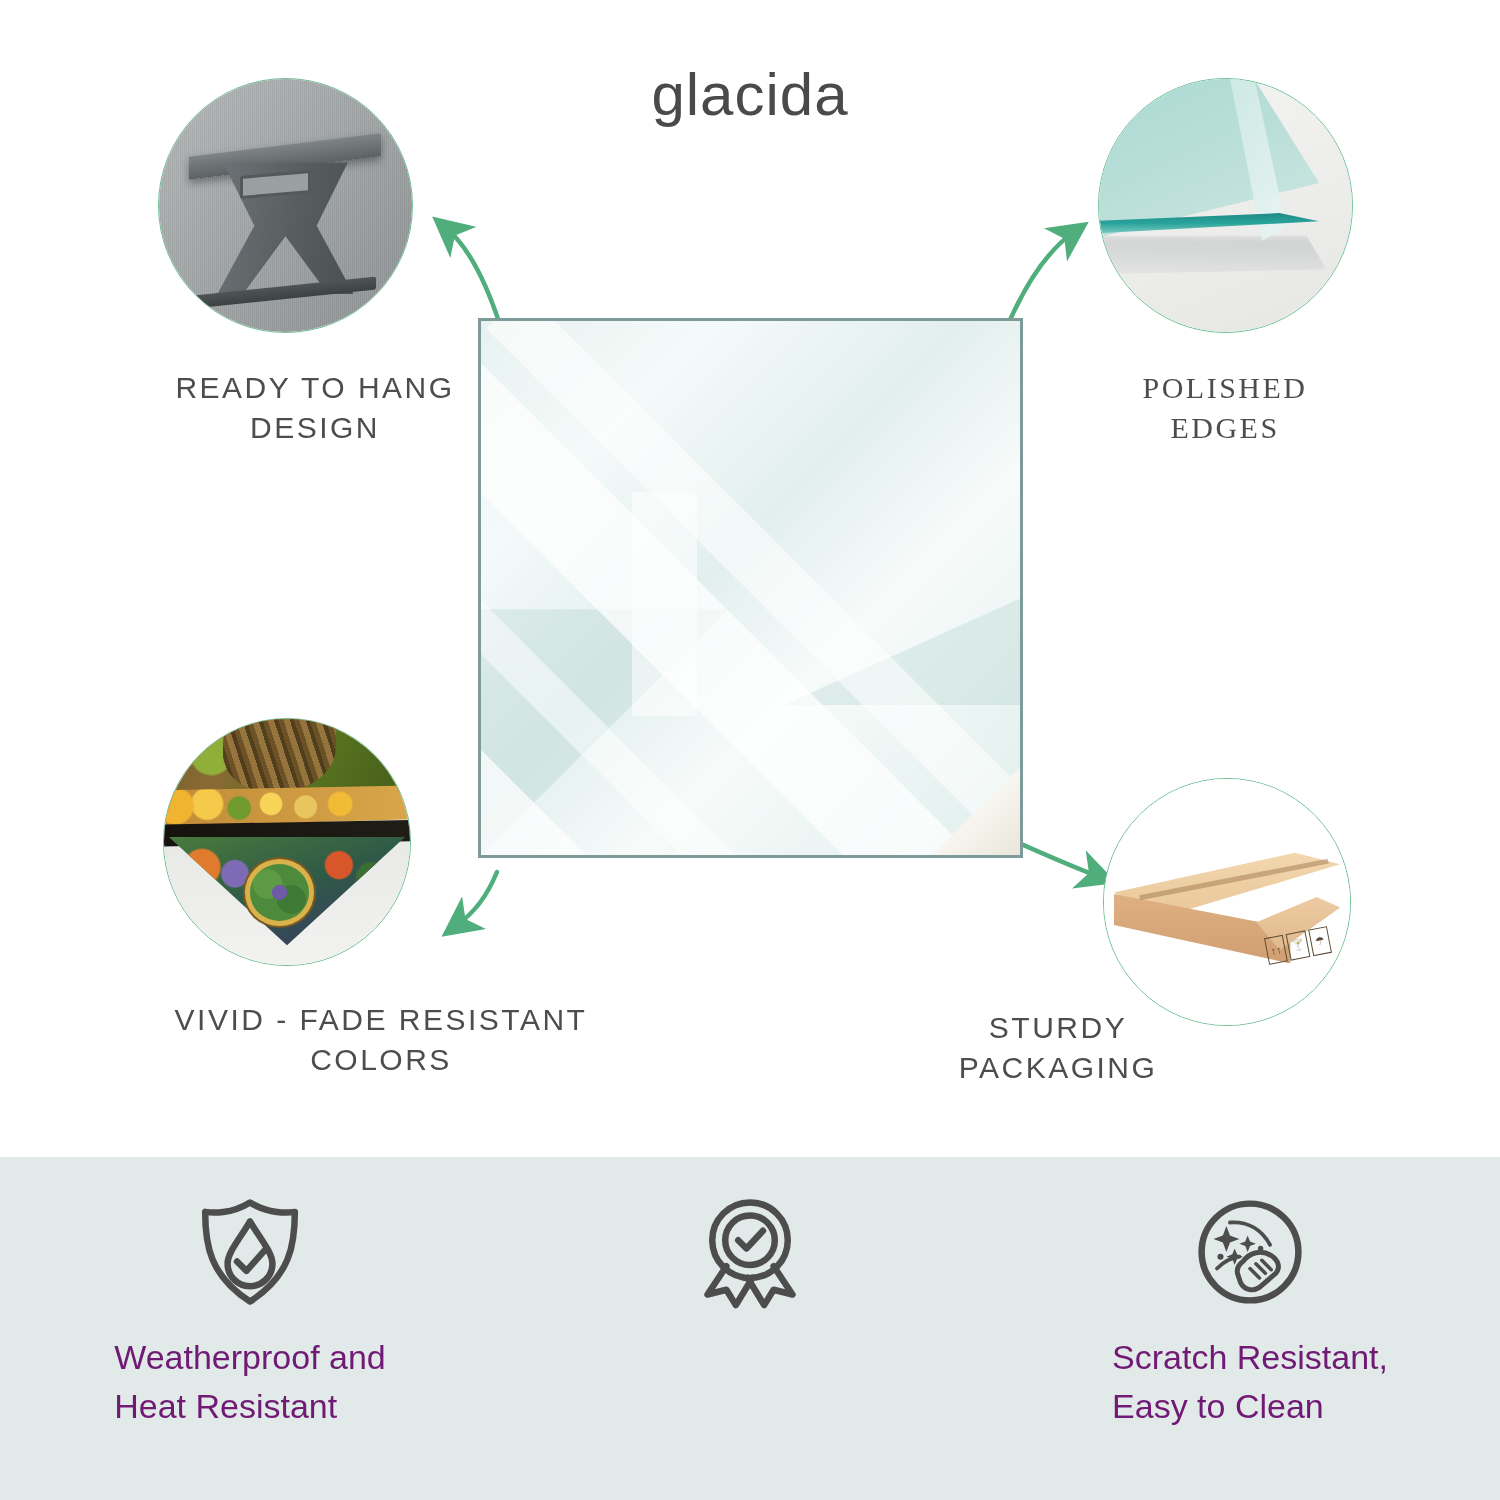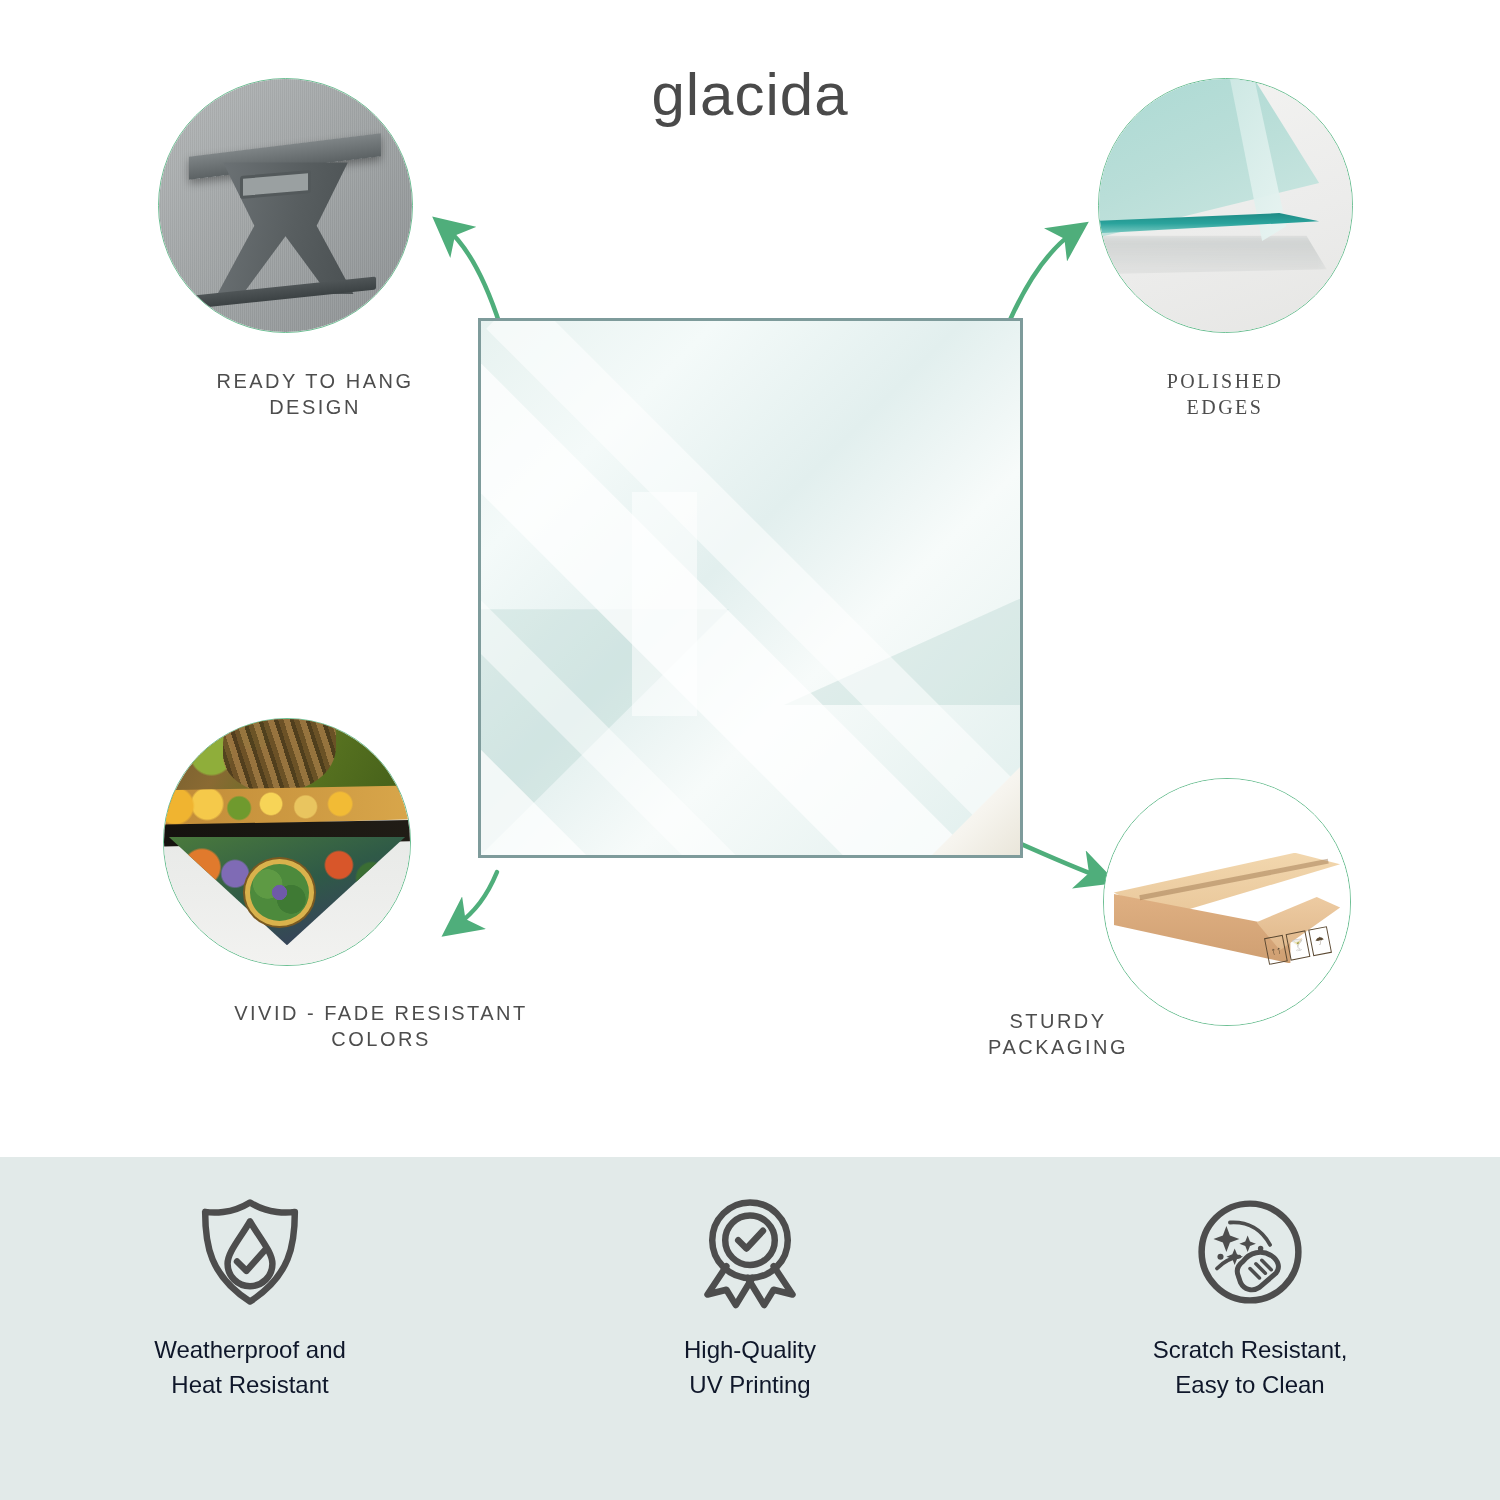--- a/index.html
+++ b/index.html
@@ -197,45 +197,45 @@
     box-shadow:-3px -3px 7px rgba(0,0,0,.12);
   }
 
   
   .arrows { position:absolute; left:0; top:0; width:1500px; height:1500px; pointer-events:none; }
 
   
   .label {
     position:absolute;
     text-align:center;
-    font-size:20px;
+    font-size:30px;
     letter-spacing:2.5px;
     color:#4d4d4d;
     line-height:1.32;
     font-weight:400;
   }
 
   
   .band {
     position:absolute; left:0; top:1157px; width:1500px; height:343px;
     background:#e2eae9;
     display:flex;
   }
   .band-cell {
     flex:1;
     display:flex; flex-direction:column; align-items:center;
     padding-top:36px;
   }
   .band-icon { width:120px; height:118px; }
   .band-text {
     margin-top:22px;
-    text-align:center;
-    font-size:24px;
+    text-align:left;
+    font-size:34px;
     line-height:1.45;
-    color:#0f172a;
+    color:#701a75;
   }
 </style>
 </head>
 <body>
 
 <div class="brand">glacida</div>
 
 <svg class="arrows" viewBox="0 0 1500 1500">
   <defs>
     <marker id="ah" markerWidth="9" markerHeight="9" refX="5" refY="4.5" orient="auto">
@@ -323,21 +323,20 @@
 
 
   <div class="band-cell">
     <svg class="band-icon" viewBox="0 0 100 100">
       <path d="M30 62 L14 86 L30 82 L38 95 L52 72" fill="none" stroke="#4d4d4d" stroke-width="5.5" stroke-linejoin="round" stroke-linecap="round"></path>
       <path d="M70 62 L86 86 L70 82 L62 95 L48 72" fill="none" stroke="#4d4d4d" stroke-width="5.5" stroke-linejoin="round" stroke-linecap="round"></path>
       <circle cx="50" cy="40" r="32" fill="none" stroke="#4d4d4d" stroke-width="5.5"></circle>
       <circle cx="50" cy="40" r="21" fill="none" stroke="#4d4d4d" stroke-width="5.5"></circle>
       <path d="M40 40 L47 47 L61 32" fill="none" stroke="#4d4d4d" stroke-width="5.5" stroke-linecap="round" stroke-linejoin="round"></path>
     </svg>
-    <div class="band-text">High-Quality<br>UV Printing</div>
   </div>
 
   <div class="band-cell">
     <svg class="band-icon" viewBox="0 0 100 100">
       <circle cx="50" cy="50" r="41" fill="none" stroke="#4d4d4d" stroke-width="5.5"></circle>
       <path d="M30 28 L33 36 L41 39 L33 42 L30 50 L27 42 L19 39 L27 36 Z" fill="#4d4d4d"></path>
       <path d="M48 36 L50 41 L55 43 L50 45 L48 50 L46 45 L41 43 L46 41 Z" fill="#4d4d4d"></path>
       <path d="M37 47 L39 52 L44 54 L39 56 L37 61 L35 56 L30 54 L35 52 Z" fill="#4d4d4d"></path>
       <circle cx="25" cy="54" r="2.6" fill="#4d4d4d"></circle>
       <circle cx="59" cy="47" r="2.3" fill="#4d4d4d"></circle>

